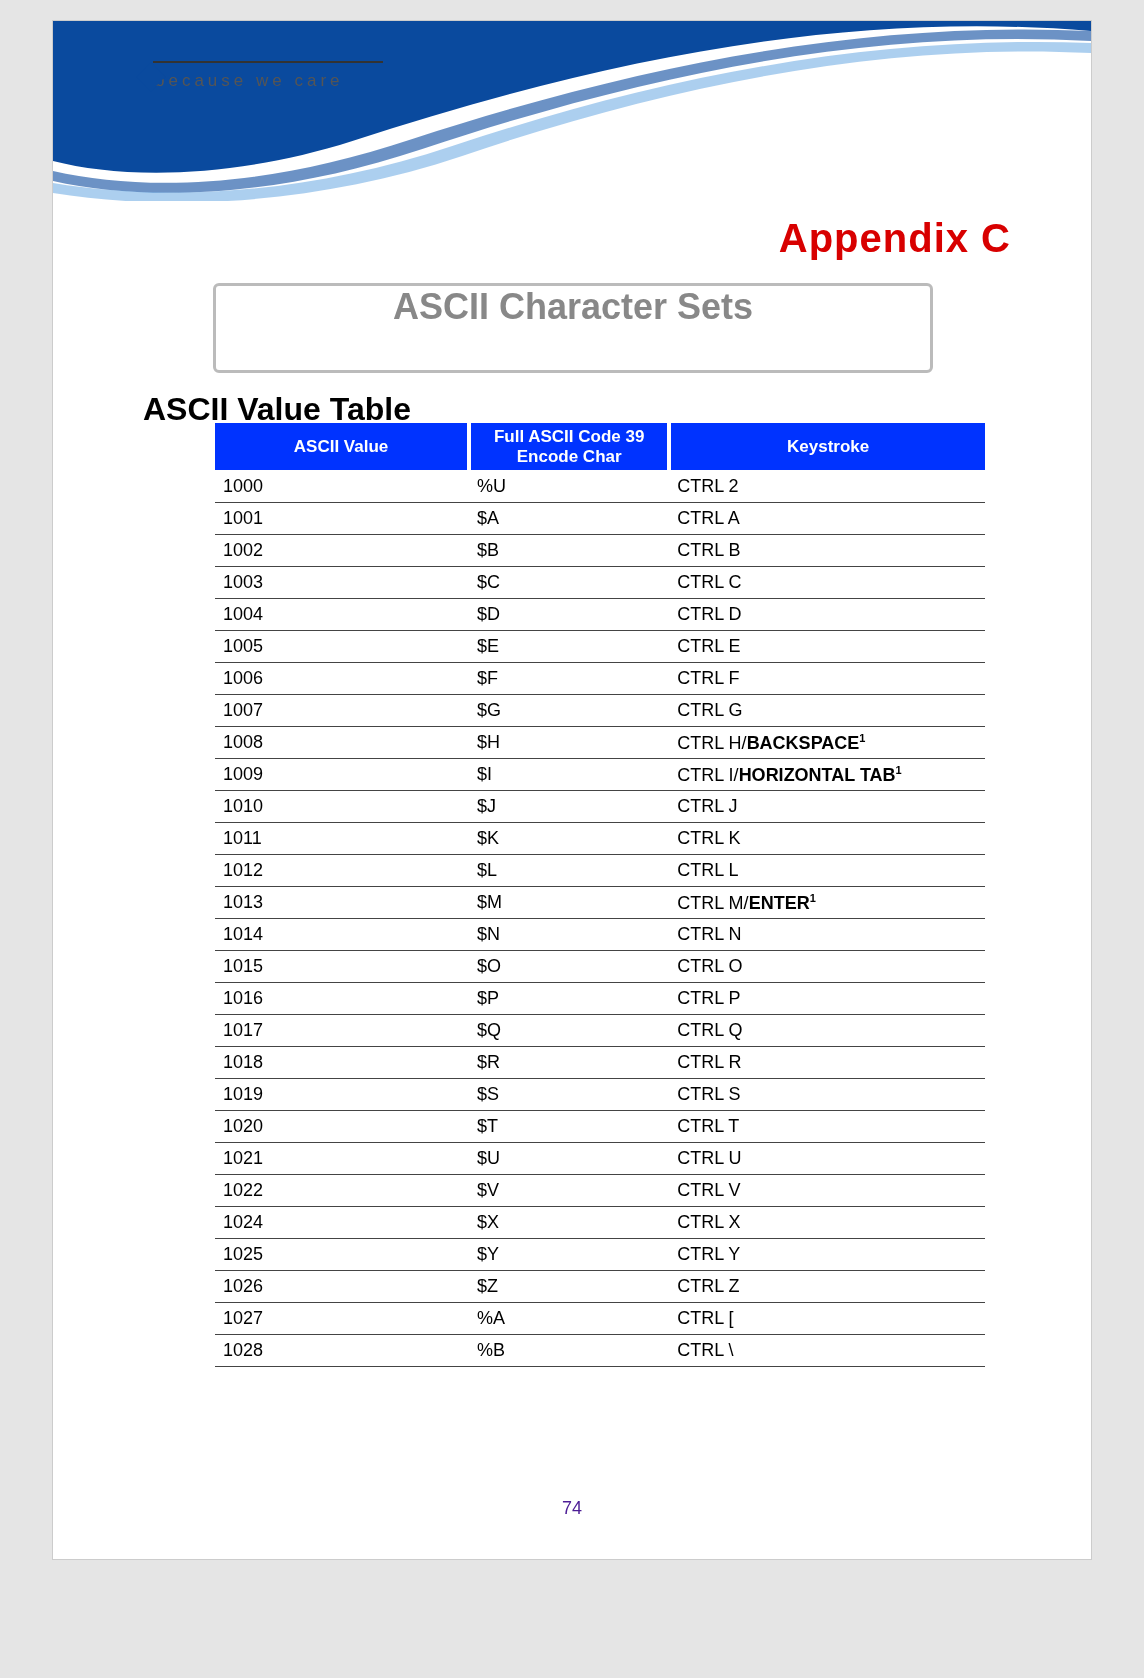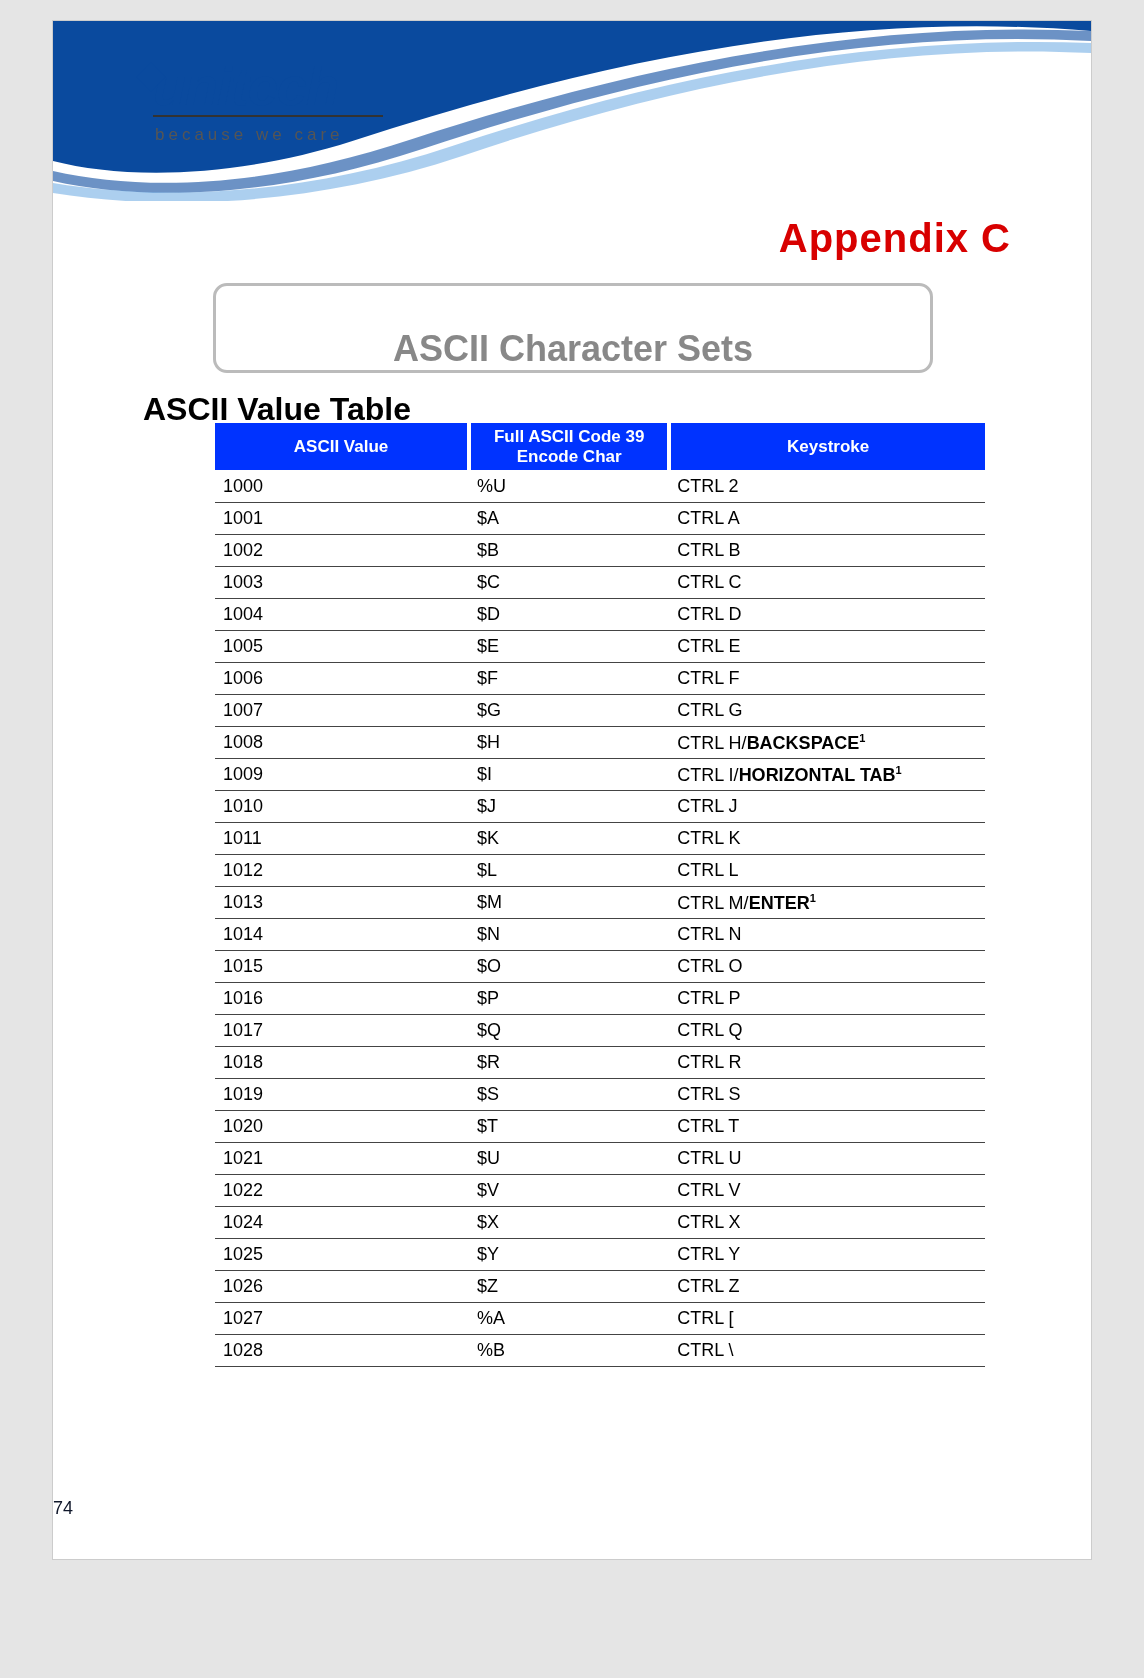--- a/index.html
+++ b/index.html
@@ -56,22 +56,22 @@
     font-size: 40px;
     font-weight: 700;
     letter-spacing: 1px;
     text-align: right;
   }
   .title-card {
     position: absolute;
     left: 160px; top: 262px;
     width: 720px; height: 90px;
     border: 3px solid #bbb;
-    border-radius: 14px;
-    display: flex; align-items: flex-end; justify-content: center;
+    border-radius: 6px;
+    display: flex; align-items: flex-start; justify-content: center;
   }
   .title-card-text {
     color: #888;
     font-size: 36px;
     font-weight: 700;
   }
   .section-heading {
     position: absolute;
     left: 90px; top: 370px;
     font-size: 32px;
@@ -104,22 +104,23 @@
     white-space: nowrap;
   }
   tbody td.col-v { width: 256px; }
   tbody td.col-e { width: 200px; }
   tbody td.col-k { }
   .bold-part { font-weight: 700; }
   .sup { font-size: 11px; vertical-align: super; font-weight: 700; }
   .page-num {
     position: absolute;
     left: 0; right: 0; bottom: 40px;
+    text-align: center;
     font-size: 18px;
-    color: #0f172a;
+    color: #4c1d95;
   }
   .footer-copy {
     position: absolute;
     left: 0; right: 0; bottom: 14px;
     text-align: center;
     font-size: 14px;
     color: #000;
     font-weight: 700;
   }
   .col-v { width: 33%; }
@@ -134,21 +135,20 @@
   <div class="ribbon">
     <svg viewBox="0 0 1040 180" preserveAspectRatio="none">
       <path d="M0,0 L1040,0 L1040,10 C800,-10 560,35 300,120 C180,158 70,158 0,140 Z" fill="#0a4a9e"></path>
       <path d="M1040,10 C820,0 600,40 360,118 C210,168 90,170 0,150 L0,160 C90,180 220,178 370,128 C610,48 830,8 1040,20 Z" fill="#0a4a9e" opacity="0.6"></path>
       <path d="M1040,22 C830,14 620,52 400,125 C250,175 110,180 0,162 L0,172 C110,190 260,185 410,135 C630,60 840,22 1040,32 Z" fill="#5aa0e0" opacity="0.5"></path>
     </svg>
   </div>
 
   <div class="logo">
     <div class="logo-square"></div>
-    <div class="logo-word">unitech</div>
     <div class="logo-line"></div>
     <div class="logo-tagline">because we care</div>
   </div>
 
   <div class="appendix">Appendix  C</div>
 
   <div class="title-card">
     <div class="title-card-text">ASCII Character Sets</div>
   </div>
 

